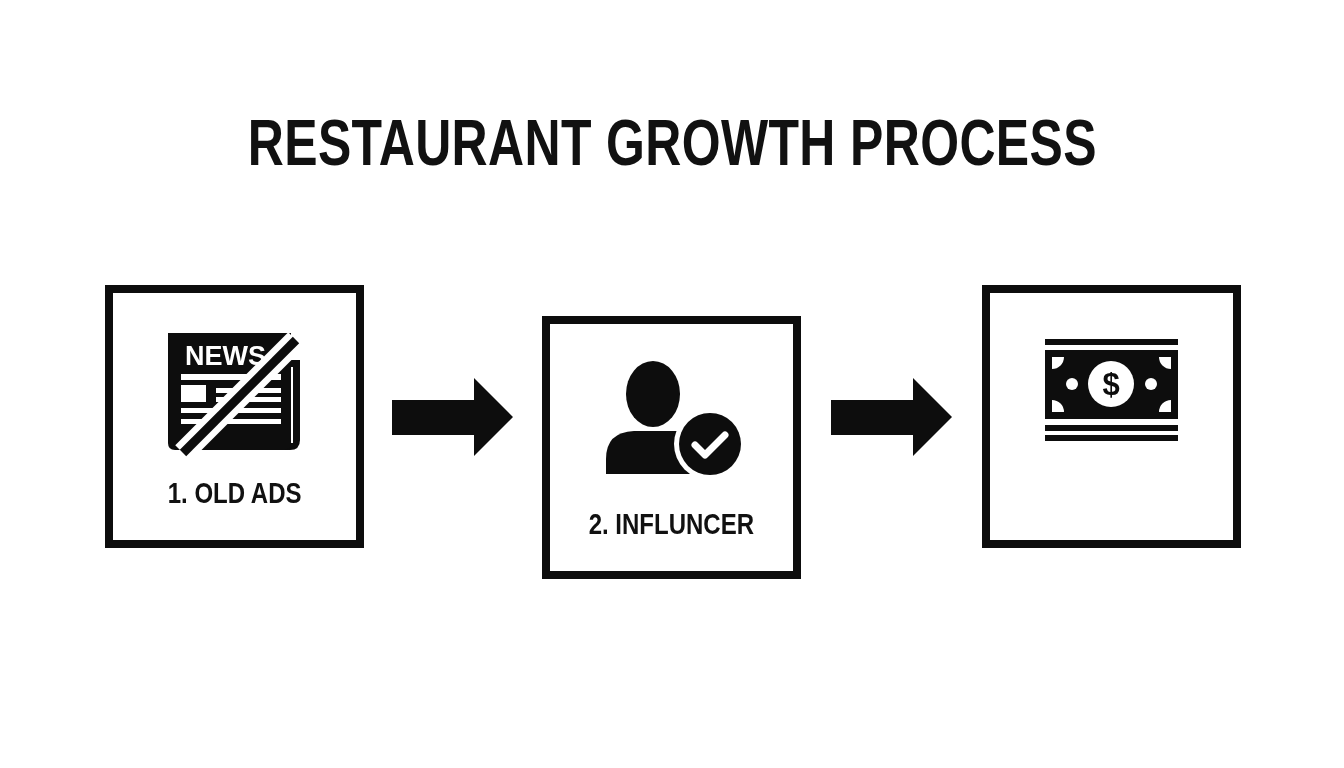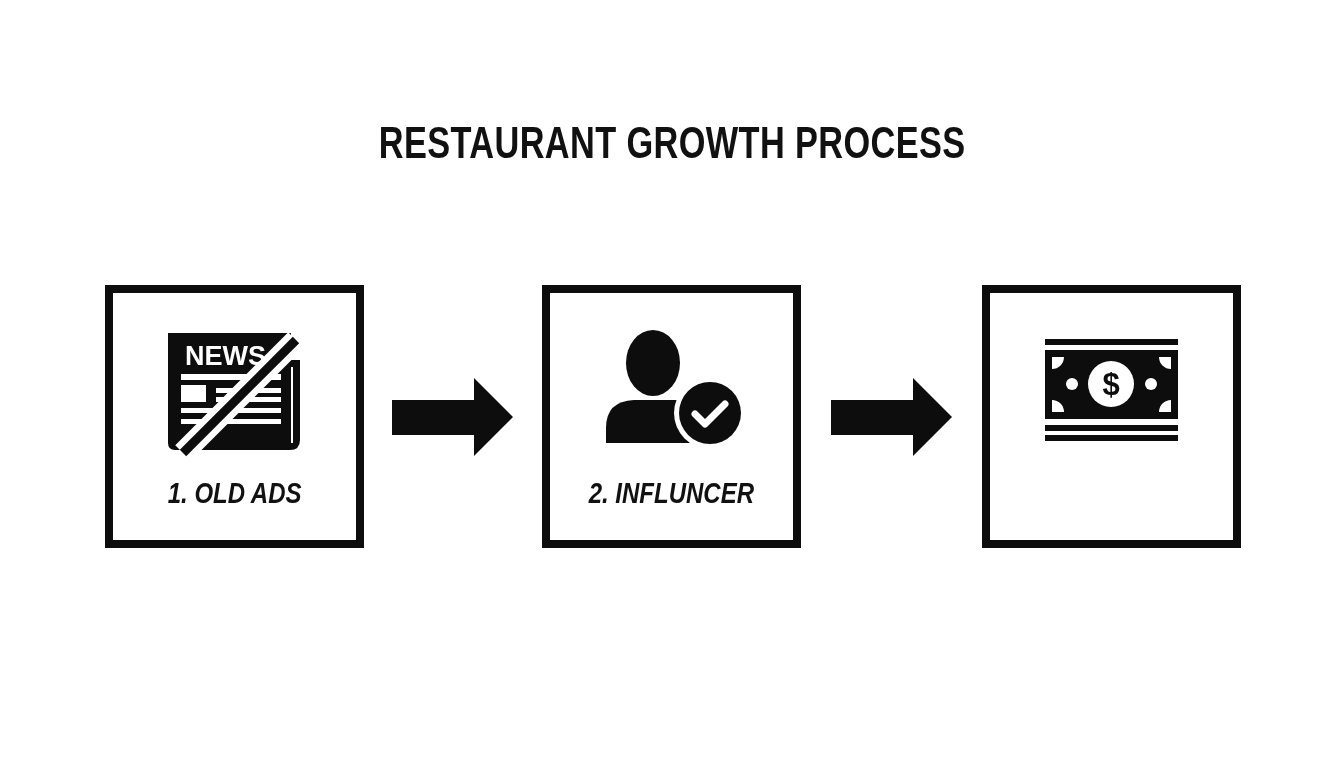--- a/index.html
+++ b/index.html
@@ -2,32 +2,32 @@
 <html><head>
 <meta charset="utf-8">
 <style>
   html, body { margin:0; padding:0; }
   body {
     width:1344px; height:768px; background:#ffffff; position:relative; overflow:hidden;
     font-family:"Liberation Sans", sans-serif; color:#111111;
   }
   .title {
     position:absolute; left:0; top:108px; width:1344px; text-align:center;
-    font-family:"Liberation Sans", sans-serif; font-weight:bold; font-size:44px;
+    font-family:"Liberation Sans", sans-serif; font-weight:bold; font-size:64px;
     line-height:70px; letter-spacing:0.5px; color:#111111;
   }
   .title span { display:inline-block; transform:scaleX(0.78); transform-origin:center; white-space:nowrap; }
   .step {
     position:absolute; top:285px; width:259px; height:263px; box-sizing:border-box;
     border:8px solid #0d0d0d; background:#ffffff;
   }
   .step .icon { position:absolute; left:0; top:0; width:243px; height:247px; }
   .step .label {
     position:absolute; left:0; width:243px; top:184px; text-align:center;
-    font-family:"Liberation Sans", sans-serif; font-weight:bold; font-size:30px; line-height:32px; color:#111111;font-style:italic;
+    font-family:"Liberation Sans", sans-serif; font-weight:bold; font-size:30px; line-height:32px; color:#111111;
   }
   .step .label span { display:inline-block; transform:scaleX(0.80); transform-origin:center; white-space:nowrap; }
   .arrow { position:absolute; top:378px; width:125px; height:80px; }
 </style>
 </head>
 <body>
 
 <div class="title">
   <span>RESTAURANT GROWTH PROCESS</span>
 </div>
@@ -54,21 +54,21 @@
   </svg>
   <div class="label">
     <span>1. OLD ADS</span>
   </div>
 </div>
 
 <svg class="arrow" style="left:390px;" viewBox="0 0 125 80">
   <polygon points="2,22 84,22 84,0 123,39 84,78 84,57 2,57" fill="#0d0d0d"></polygon>
 </svg>
 
-<div class="step" style="left:542px;">
+<div class="step" style="left:542px;margin-top:31px;">
   <svg class="icon" viewBox="0 0 243 247">
 
     <ellipse cx="103" cy="70" rx="27" ry="33" fill="#0d0d0d"></ellipse>
 
     <path d="M56 150 V135 Q56 108 84 107 H135 Q150 108 150 120 V150 Z" fill="#0d0d0d"></path>
 
     <circle cx="160" cy="120" r="36" fill="#ffffff"></circle>
     <circle cx="160" cy="120" r="31" fill="#0d0d0d"></circle>
     <polyline points="145,121 155,131 175,111" fill="none" stroke="#ffffff" stroke-width="7" stroke-linecap="round" stroke-linejoin="round"></polyline>
   </svg>

